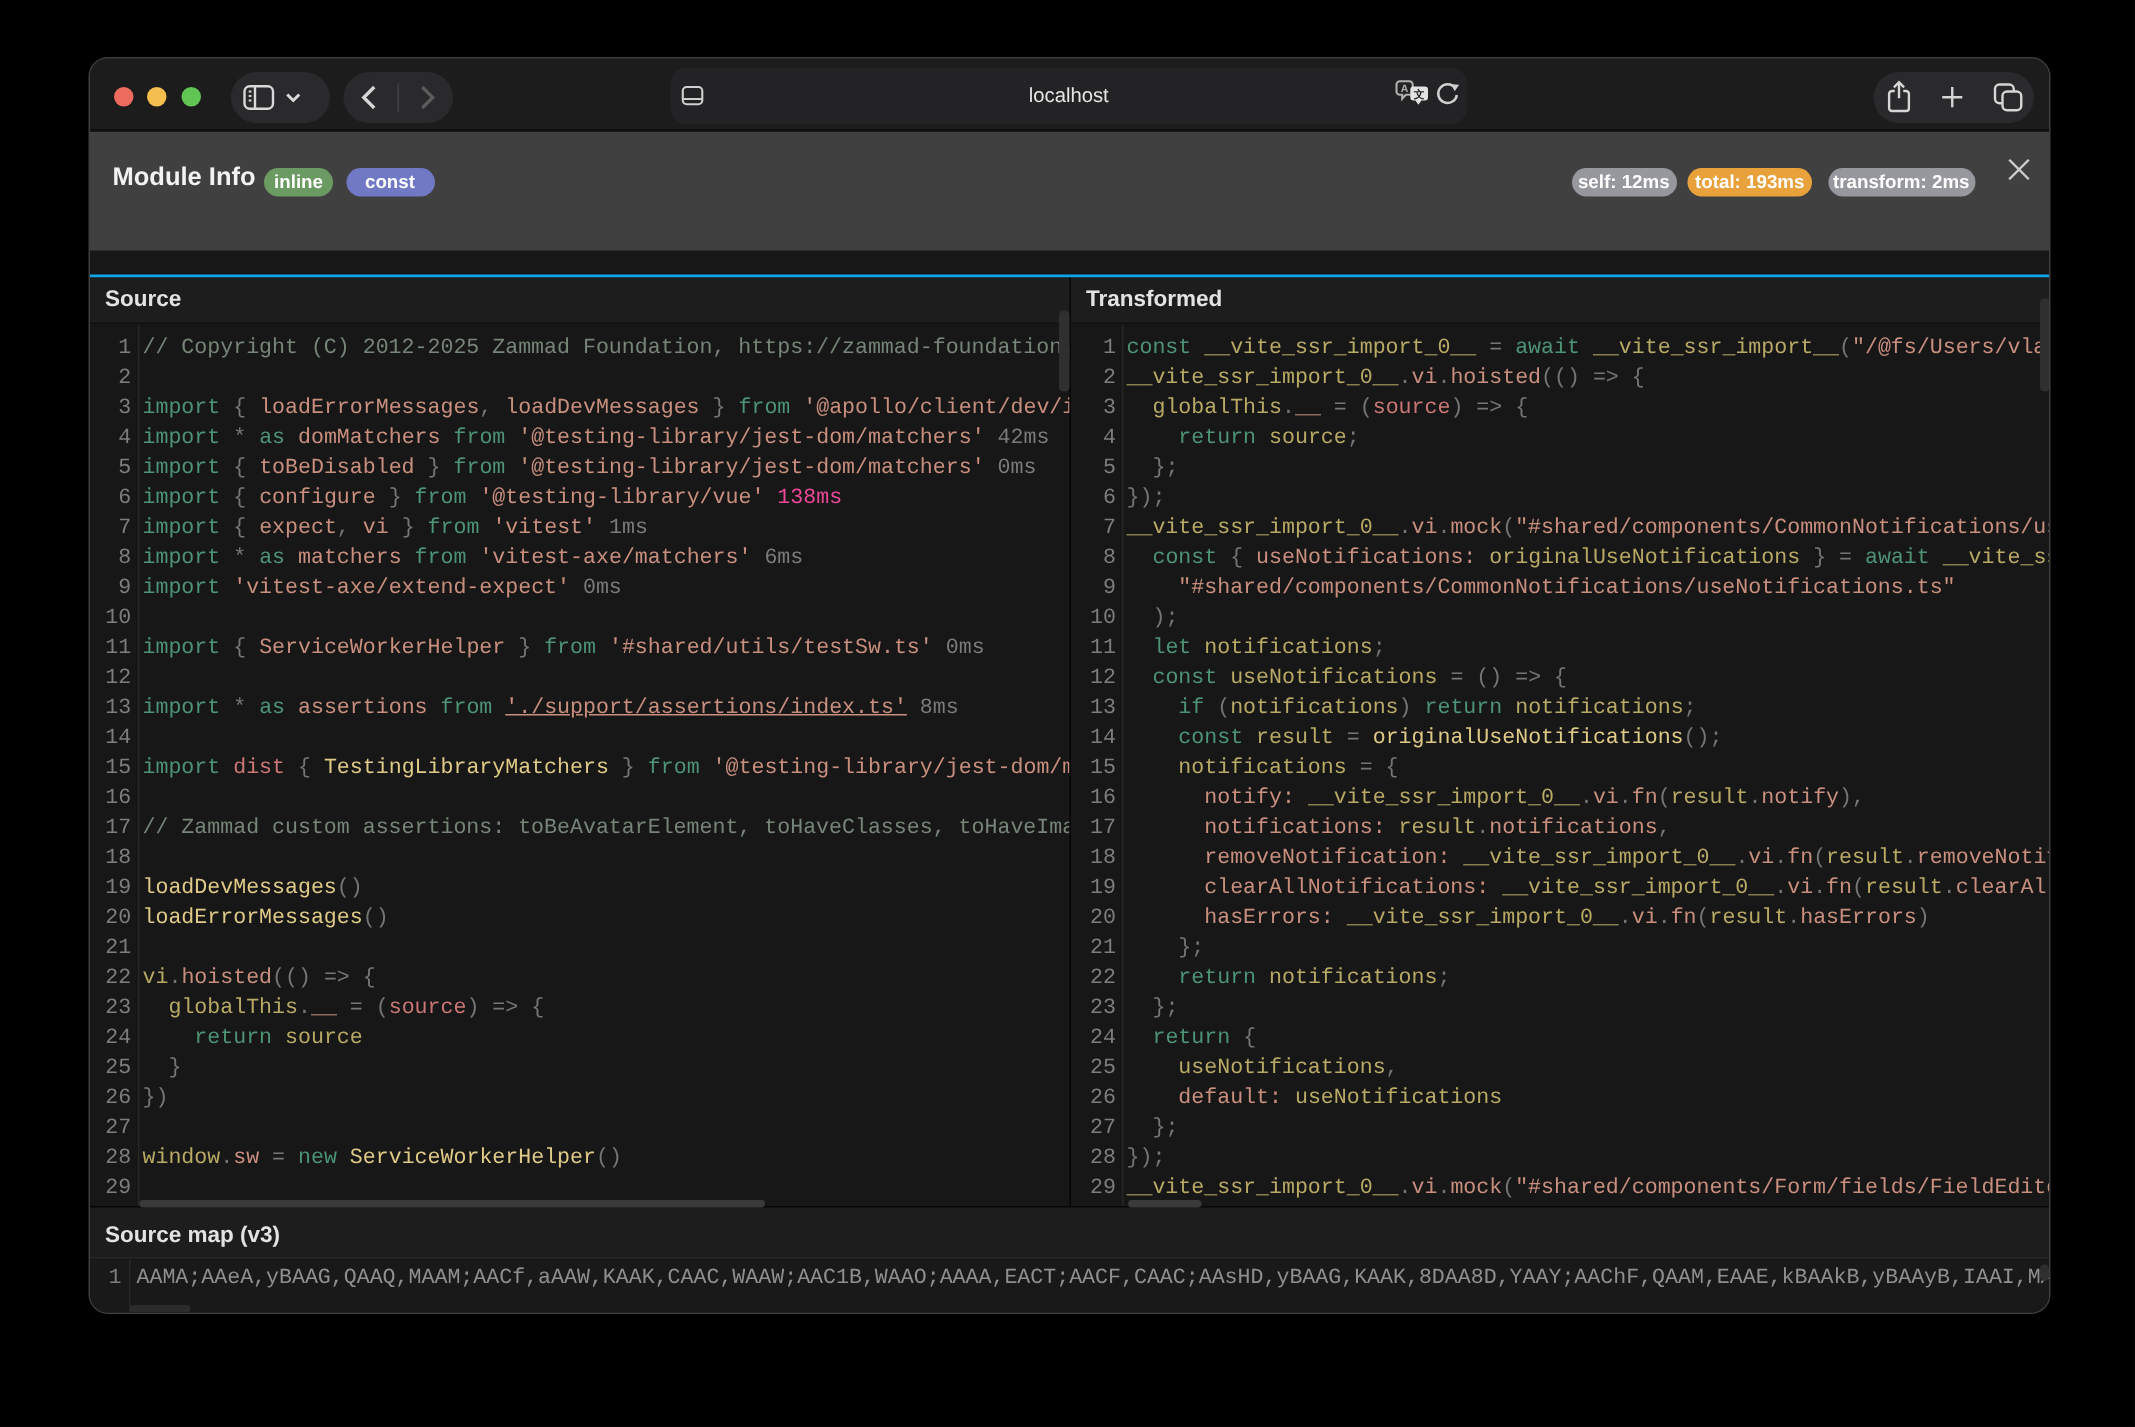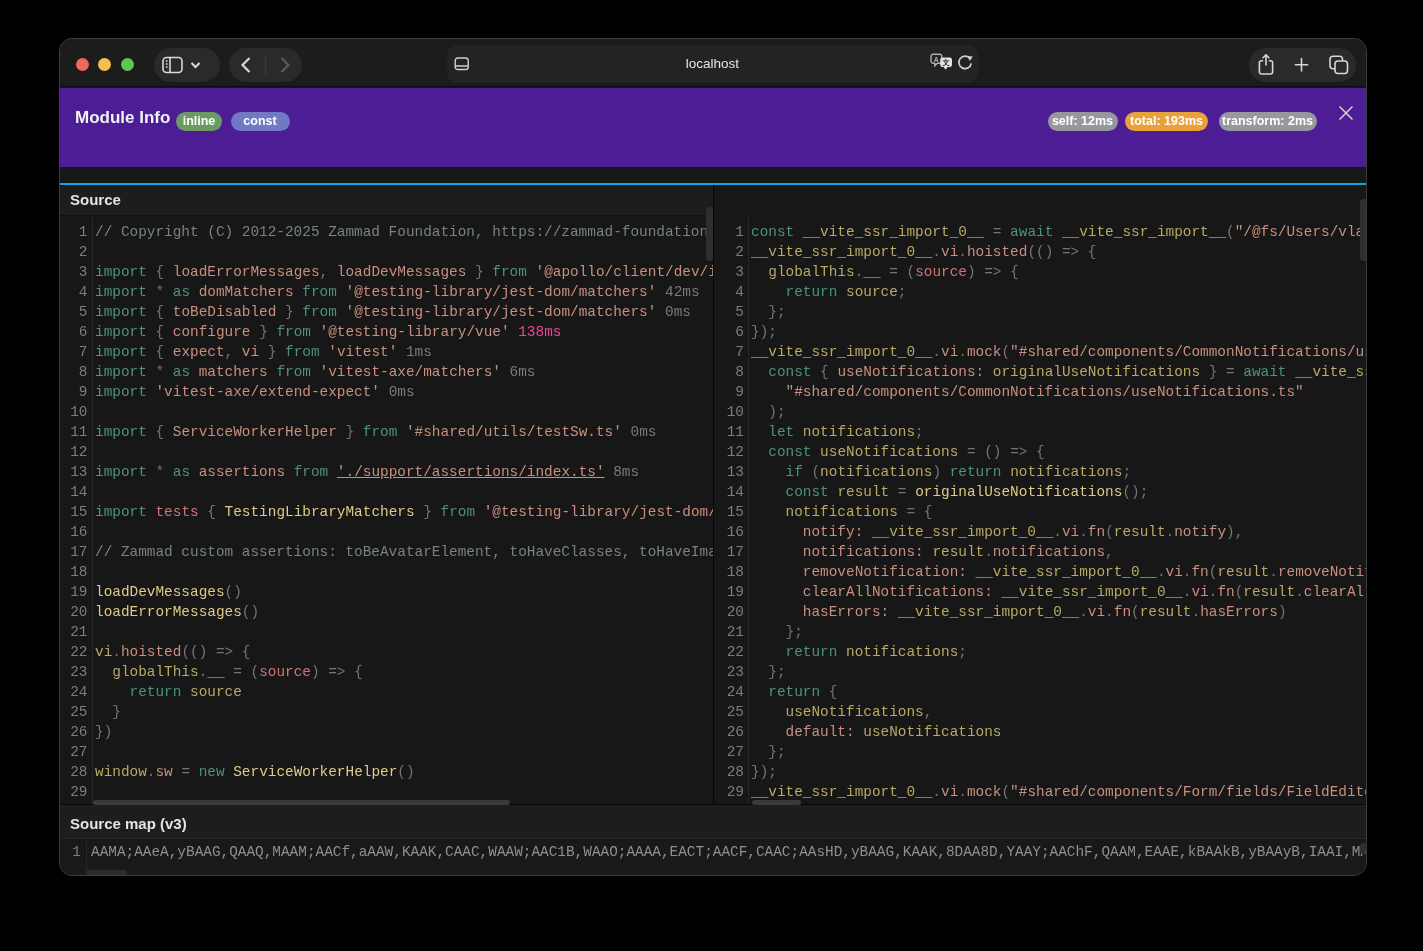--- a/index.html
+++ b/index.html
@@ -7,21 +7,21 @@
   #win{position:absolute;left:59px;top:38px;width:1308px;height:838px;background:#171717;
        border:1px solid #3e3e40;border-radius:13px;overflow:hidden;}
   
   #toolbar{position:absolute;left:0;top:0;width:100%;height:48px;background:#1c1c1d;border-bottom:1px solid #0e0e0e;padding-left:38px;}
   .tl{position:absolute;top:19px;width:13px;height:13px;border-radius:50%;}
   .pill{position:absolute;top:9px;height:34px;background:#2a2a2c;border-radius:17px;}
   #urlbar{position:absolute;left:387px;top:6px;width:531px;height:38px;background:#232325;border-radius:11px;}
   #urltext{position:absolute;left:0;top:0;width:100%;height:100%;text-align:center;line-height:38px;
            color:#e6e6e6;font-size:13.5px;font-family:"Liberation Sans",sans-serif;}
   
-  #modhead{position:absolute;left:0;top:49px;width:100%;height:79px;background:#4c1d95;padding-left:48px;}
+  #modhead{position:absolute;left:0;top:49px;width:100%;height:79px;background:#404040;padding-left:48px;}
   #mtitle{position:absolute;left:15px;top:20px;font-family:"Liberation Sans",sans-serif;
           font-weight:bold;font-size:17px;color:#f2f2f2;}
   .badge{position:absolute;top:24px;height:19px;border-radius:10px;color:#fff;
          font-family:"Liberation Sans",sans-serif;font-weight:bold;font-size:12.5px;
          text-align:center;line-height:19px;}
   #mpath{position:absolute;left:15px;top:45px;font-family:"Liberation Mono",monospace;
          font-size:13.3px;color:#9c9c9c;letter-spacing:0;}
   
   #panes{position:absolute;left:0;top:144px;width:100%;height:636px;border-top:2px solid #0ea5e9;}
   .phead{position:absolute;top:0;height:31px;background:#1d1d1d;border-bottom:1px solid #101010;
@@ -106,20 +106,21 @@
     <div class="badge" style="left:1065px;width:83px;background:#e9a23b;">total: 193ms</div>
     <div class="badge" style="left:1158.5px;width:98px;background:#96989e;">transform: 2ms</div>
     <svg style="position:absolute;left:1277px;top:16px;" width="18" height="18" viewBox="0 0 18 18" stroke="#cfcfcf" stroke-width="1.6">
       <line x1="2.5" y1="2.5" x2="15.5" y2="15.5"></line>
         <line x1="15.5" y1="2.5" x2="2.5" y2="15.5"></line>
     </svg>
   </div>
 
   <div id="panes">
     <div class="phead" style="left:0;width:653px;">Source</div>
+    <div class="phead" style="left:654px;width:654px;">Transformed</div>
     <div class="pcode" style="left:0;width:653px;">
       <pre class="gut" style="left:0;width:27.5px;padding-top:5px;">1
 2
 3
 4
 5
 6
 7
 8
 9
@@ -152,21 +153,21 @@
 <i class="k">import</i> <i class="g">{</i> <i class="s">toBeDisabled</i> <i class="g">}</i> <i class="k">from</i> <i class="s">'@testing-library/jest-dom/matchers'</i> <i class="d">0ms</i>
 <i class="k">import</i> <i class="g">{</i> <i class="s">configure</i> <i class="g">}</i> <i class="k">from</i> <i class="s">'@testing-library/vue'</i> <i class="h">138ms</i>
 <i class="k">import</i> <i class="g">{</i> <i class="s">expect</i><i class="g">,</i> <i class="s">vi</i> <i class="g">}</i> <i class="k">from</i> <i class="s">'vitest'</i> <i class="d">1ms</i>
 <i class="k">import</i> <i class="g">*</i> <i class="k">as</i> <i class="s">matchers</i> <i class="k">from</i> <i class="s">'vitest-axe/matchers'</i> <i class="d">6ms</i>
 <i class="k">import</i> <i class="s">'vitest-axe/extend-expect'</i> <i class="d">0ms</i>
 
 <i class="k">import</i> <i class="g">{</i> <i class="s">ServiceWorkerHelper</i> <i class="g">}</i> <i class="k">from</i> <i class="s">'#shared/utils/testSw.ts'</i> <i class="d">0ms</i>
 
 <i class="k">import</i> <i class="g">*</i> <i class="k">as</i> <i class="s">assertions</i> <i class="k">from</i> <i class="u">'./support/assertions/index.ts'</i> <i class="d">8ms</i>
 
-<i class="k">import</i> <i class="t">tests</i> <i class="g">{</i> <i class="f">TestingLibraryMatchers</i> <i class="g">}</i> <i class="k">from</i> <i class="s">'@testing-library/jest-dom/matchers.js'</i>
+<i class="k">import</i> <i class="t">dist</i> <i class="g">{</i> <i class="f">TestingLibraryMatchers</i> <i class="g">}</i> <i class="k">from</i> <i class="s">'@testing-library/jest-dom/matchers.js'</i>
 
 <i class="c">// Zammad custom assertions: toBeAvatarElement, toHaveClasses, toHaveImagePreview</i>
 
 <i class="f">loadDevMessages</i><i class="g">()</i>
 <i class="f">loadErrorMessages</i><i class="g">()</i>
 
 <i class="v">vi</i><i class="g">.</i><i class="s">hoisted</i><i class="g">(()</i> <i class="g">=&gt;</i> <i class="g">{</i>
   <i class="v">globalThis</i><i class="g">.</i><i class="s">__</i> <i class="g">=</i> <i class="g">(</i><i class="t">source</i><i class="g">)</i> <i class="g">=&gt;</i> <i class="g">{</i>
     <i class="k">return</i> <i class="v">source</i>
   <i class="g">}</i>

